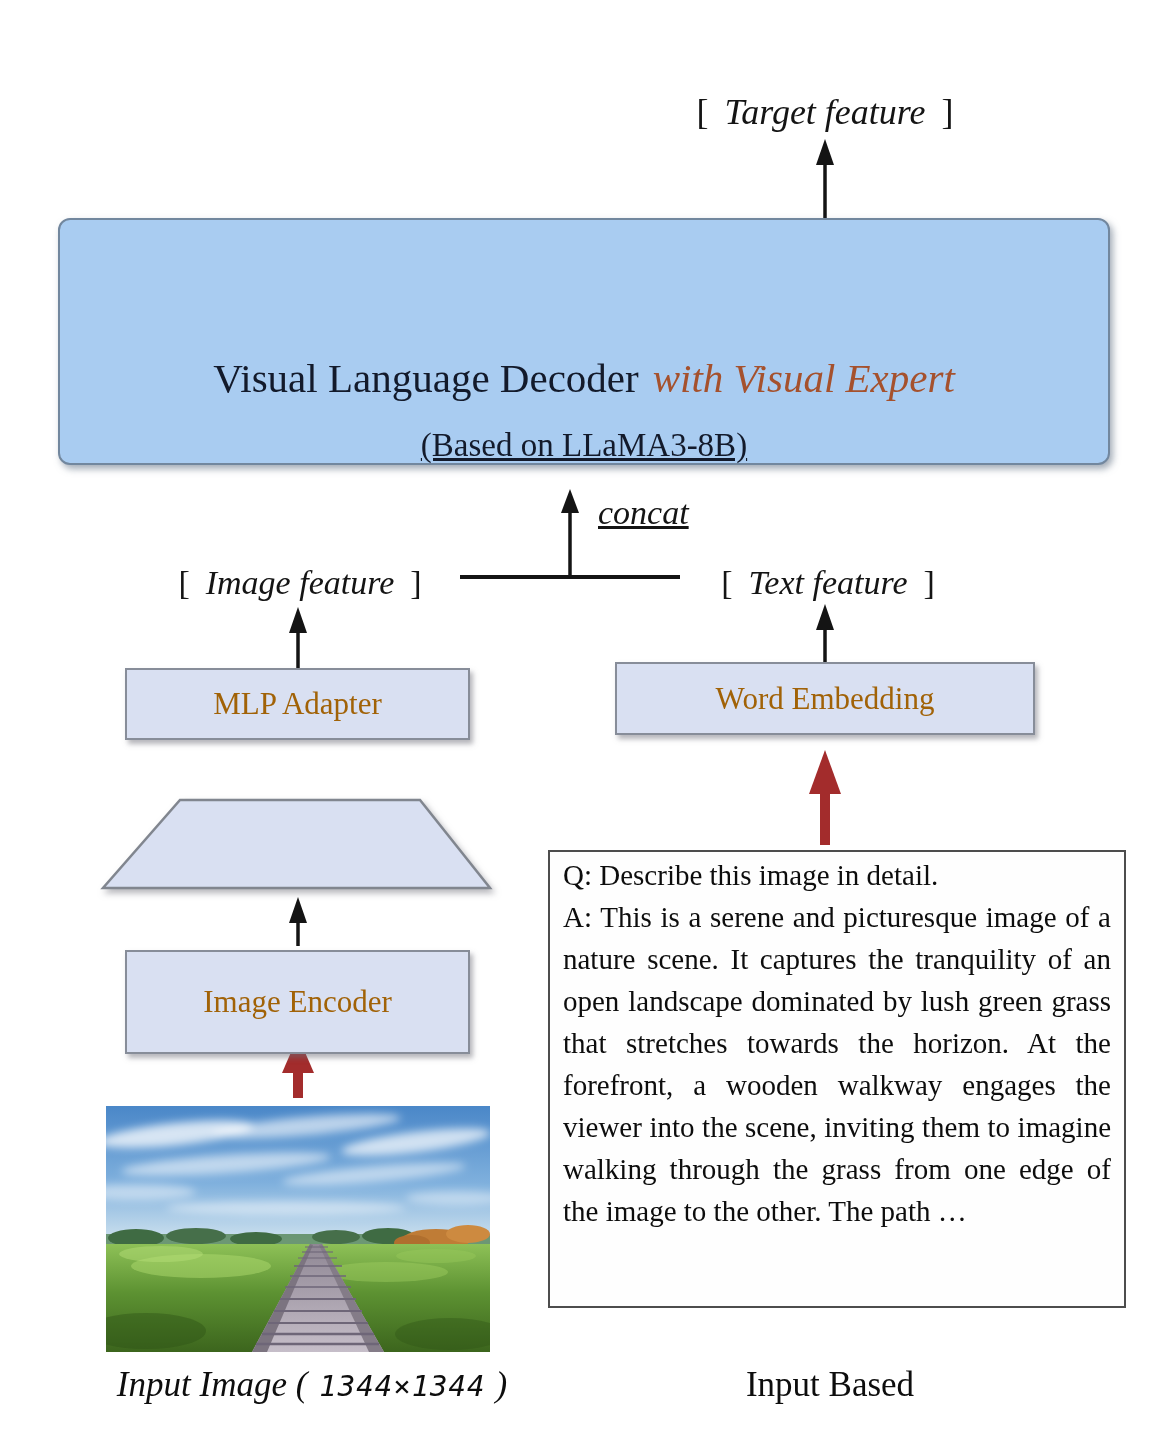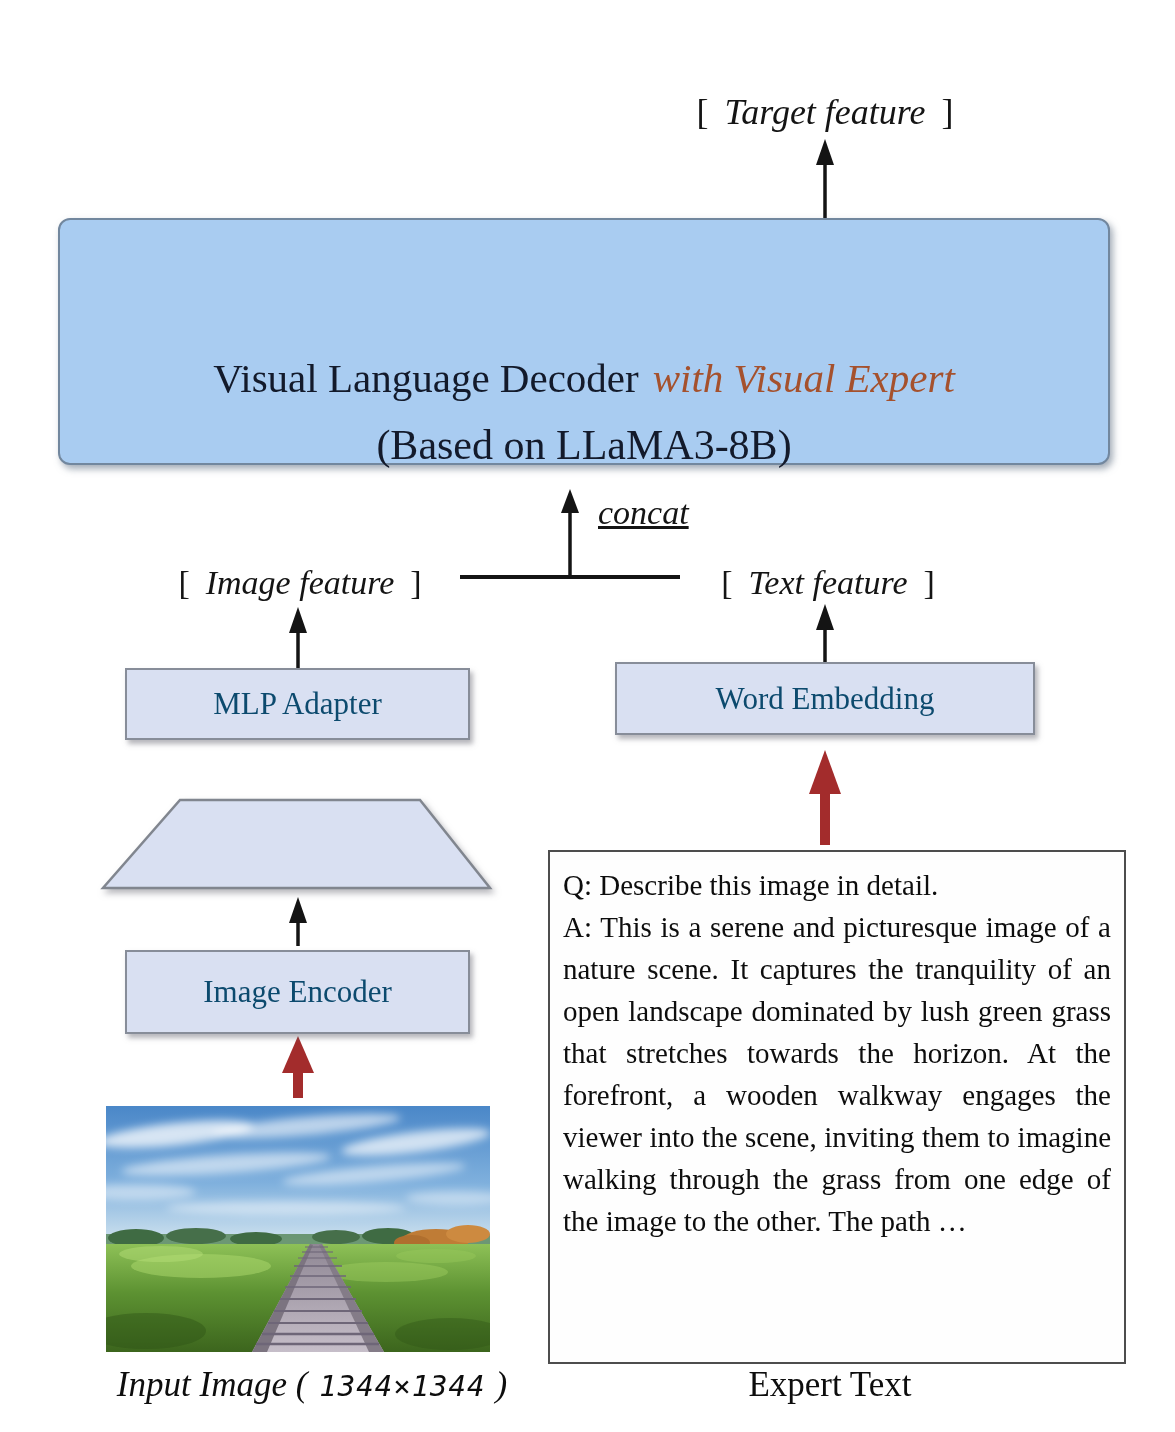--- a/index.html
+++ b/index.html
@@ -32,56 +32,56 @@
     background:#a9ccf1;
     border:2px solid #72879e;
     border-radius:12px;
     box-shadow:3px 4px 7px rgba(90,105,125,.55);
     box-sizing:border-box;
     display:flex;flex-direction:column;align-items:center;justify-content:flex-end;
     gap:26px;
   }
   .decoder-title{font-size:41px;line-height:46px;white-space:nowrap;}
   .decoder-title .accent{font-style:italic;color:#a5512d;margin-left:14px;}
-  .decoder-sub{font-size:42px;line-height:36px;}
+  .decoder-sub{font-size:33px;line-height:36px;text-decoration:underline;}
 
   
   .node{
     position:absolute;
     background:#d9e0f2;
     border:2px solid #878d99;
     box-shadow:3px 4px 5px rgba(110,110,120,.5);
     box-sizing:border-box;
     display:flex;align-items:center;justify-content:center;
-    font-size:31px;color:#0c4a6e;
+    font-size:31px;color:#a16207;
   }
   .node.mlp{left:125px;top:668px;width:345px;height:72px;}
   .node.wemb{left:615px;top:662px;width:420px;height:73px;}
-  .node.enc{left:125px;top:950px;width:345px;height:84px;}
+  .node.enc{left:125px;top:950px;width:345px;height:104px;}
 
   
   .concat-label{
     position:absolute;left:598px;top:494px;
     font-style:italic;font-size:34px;color:#141414;text-decoration:underline;
   }
 
   
   .trap-svg{position:absolute;left:90px;top:797px;filter:drop-shadow(3px 4px 3px rgba(110,110,120,.5));}
   .trap-label{
     position:absolute;left:300px;top:827px;transform:translateX(-50%);
     font-size:32px;color:#10131f;white-space:nowrap;
   }
 
   
   .qa-box{
-    position:absolute;left:548px;top:850px;width:578px;height:514px;
+    position:absolute;left:548px;top:850px;width:578px;height:458px;
     background:#fefefe;
     border:2px solid #4d4d4d;
     box-sizing:border-box;
-    padding:12px 13px;
+    padding:2px 13px;
     font-size:29px;line-height:42px;color:#0d0d0d;
     overflow:hidden;
   }
   .qa-box p{margin:0;}
   .qa-box p.just{text-align:justify;}
 
   
   .photo{position:absolute;left:106px;top:1106px;width:384px;height:246px;}
 
   
@@ -257,15 +257,15 @@
         <line x1="192" y1="152" x2="231" y2="152" stroke-width="1.2"></line>
         <line x1="196" y1="146" x2="227" y2="146" stroke-width="1.1"></line>
         <line x1="199" y1="141" x2="222" y2="141" stroke-width="1"></line>
       </g>
     </g>
   </svg>
 
   <div class="caption" style="left:312px;font-style:italic;">
     <span class="pre">Input Image (</span><span class="size">1344×1344</span><span>)</span>
   </div>
-  <div class="caption" style="left:830px;">Expert Text</div>
+  <div class="caption" style="left:830px;">Input Based</div>
 
 </div>
 
 </body></html>

